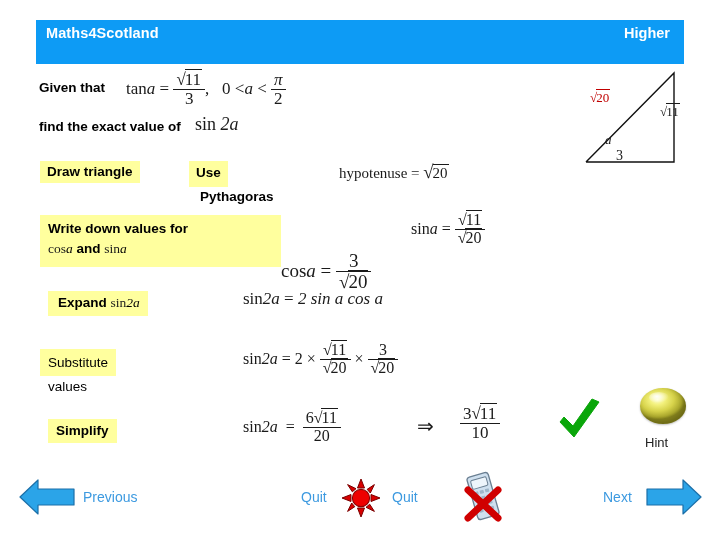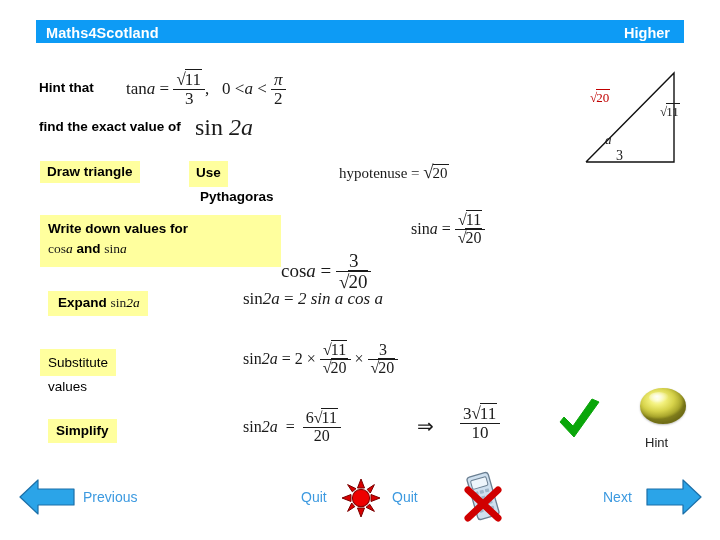--- a/index.html
+++ b/index.html
@@ -21,21 +21,21 @@
     height: 540px;
     background: #ffffff;
   }
 
   
   .header-band {
     position: absolute;
     left: 36px;
     top: 20px;
     width: 648px;
-    height: 23px;
+    height: 44px;
     background: #0d9bf5;
   }
   .header-title {
     position: absolute;
     left: 10px;
     top: 5px;
     font-size: 14.5px;
     font-weight: bold;
     color: #ffffff;
     letter-spacing: 0.1px;
@@ -118,21 +118,21 @@
     top: 119px;
     font-size: 13.5px;
     font-weight: bold;
     color: #000000;
     white-space: nowrap;
   }
   .findline-math {
     position: absolute;
     left: 195px;
     top: 114px;
-    font-size: 24px;
+    font-size: 18px;
     white-space: nowrap;
   }
 
   
   .triangle-fig {
     position: absolute;
     left: 568px;
     top: 62px;
     width: 150px;
     height: 112px;
@@ -416,21 +416,21 @@
 </head>
 <body>
 
 <div class="slide">
 
   <div class="header-band">
     <div class="header-title">Maths4Scotland</div>
     <div class="header-level">Higher</div>
   </div>
 
-  <div class="given-label">Hint that</div>
+  <div class="given-label">Given that</div>
 
   <div class="given-eq math">
     <span class="math">tan</span><span class="mvar">a</span>
     <span class="math">=</span>
     <span class="frac">
       <span class="num"><span class="rad"><span class="sign">√</span><span class="body">11</span></span></span>
       <span class="den">3</span>
     </span><span class="math">,</span>
     &nbsp;
     <span class="math">0 &lt;</span><span class="mvar">a</span>

